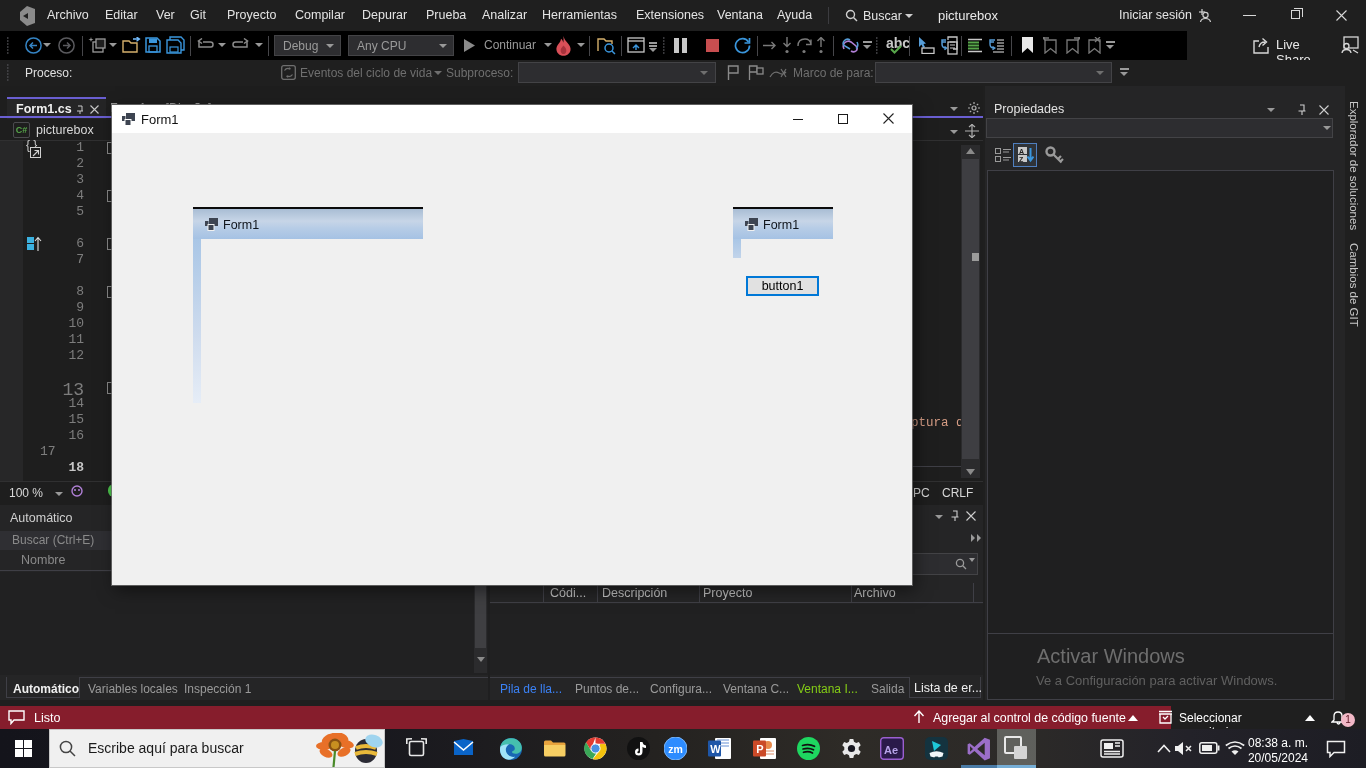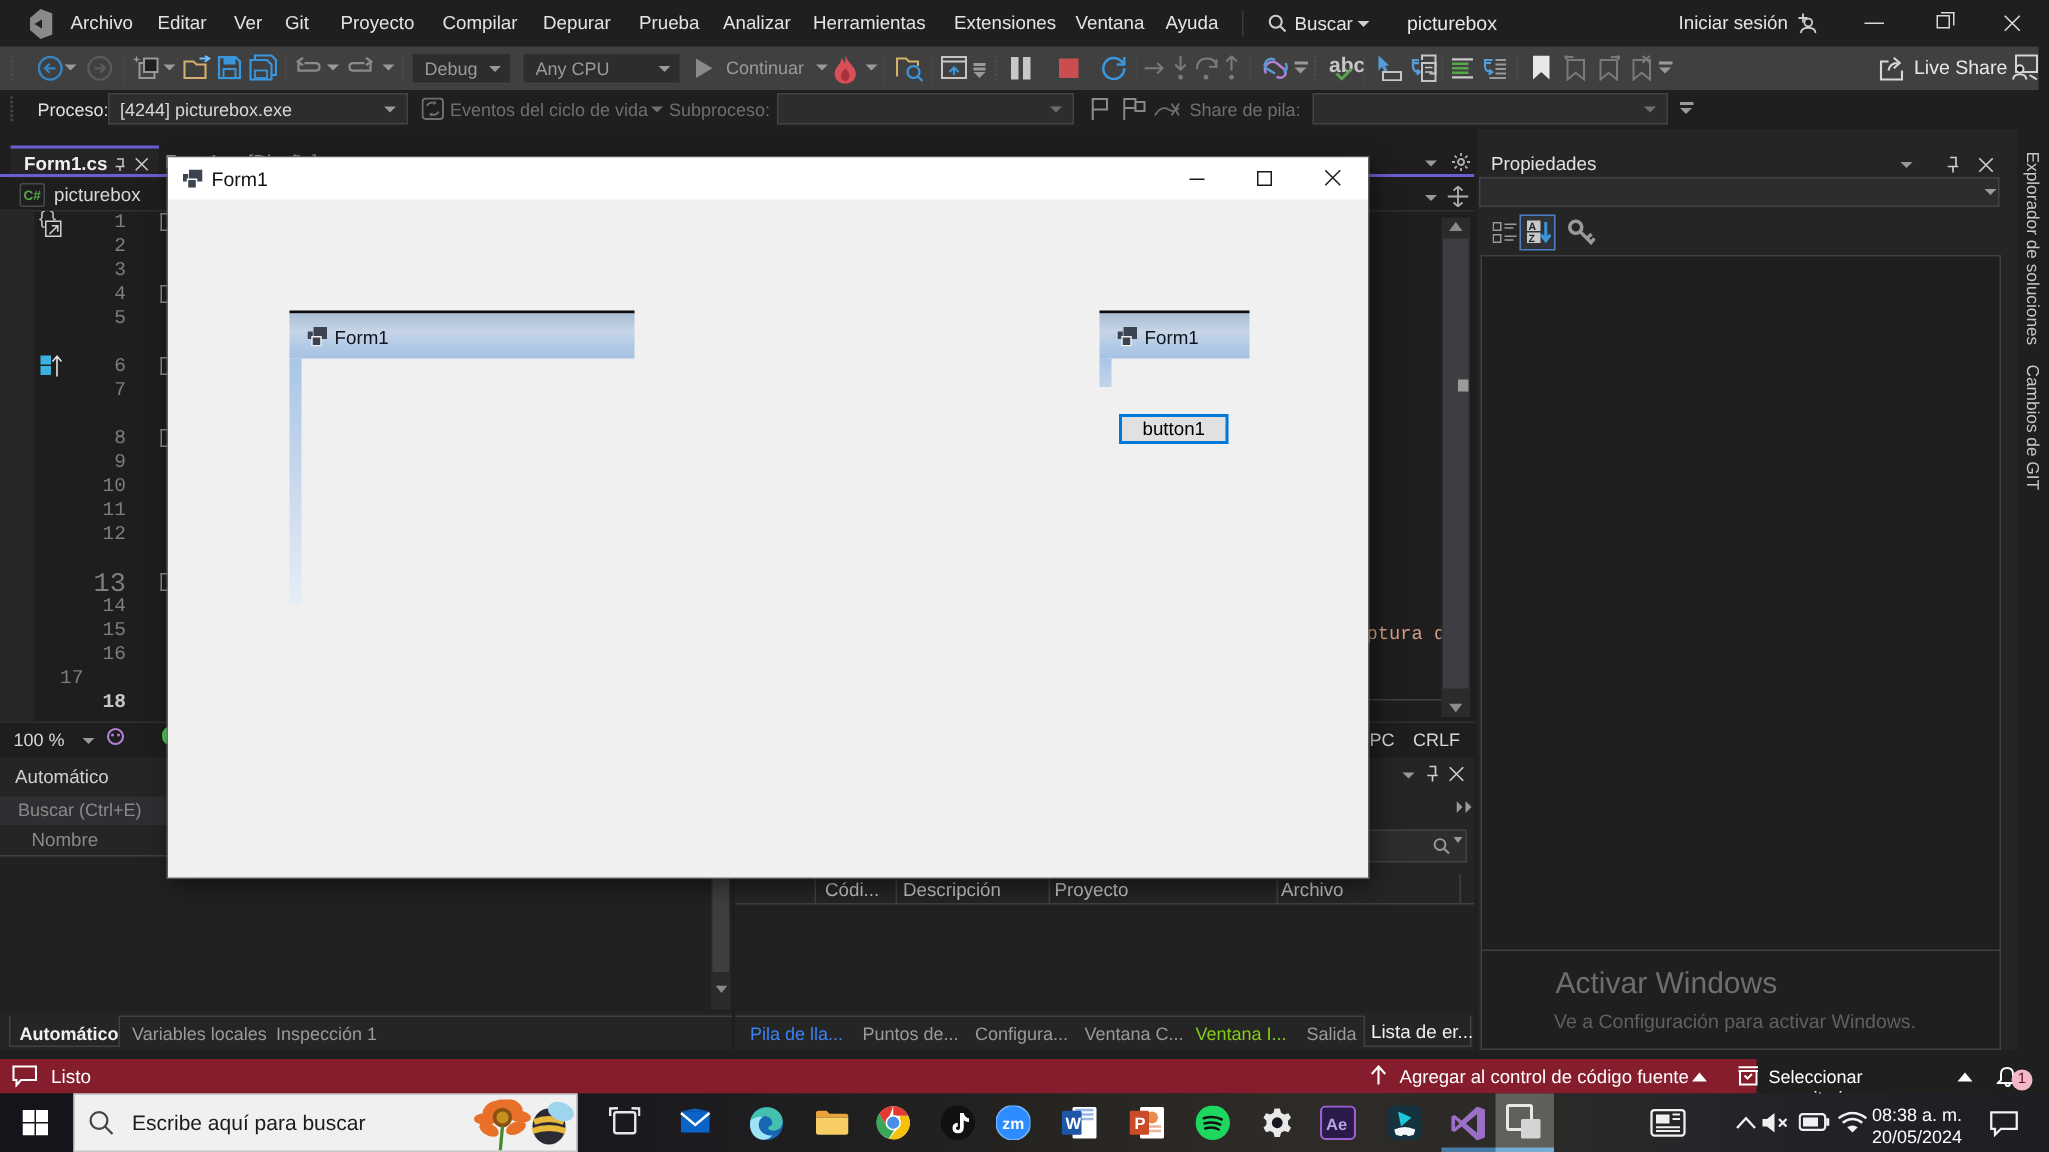--- a/index.html
+++ b/index.html
@@ -50,21 +50,21 @@
     <path d="M6.5 14 Q7 10.5 11.5 10.5 Q16 10.5 16.5 14" fill="none" stroke="#cfcfcf" stroke-width="1.2"></path>
   </svg>
   <div class="a" style="left:1243px;top:15px;width:13px;height:1px;background:#d8d8d8"></div>
   <div class="a" style="left:1291px;top:10px;width:9px;height:9px;border:1px solid #d8d8d8"></div>
   <div class="a" style="left:1294px;top:8px;width:9px;height:9px;border-top:1px solid #d8d8d8;border-right:1px solid #d8d8d8"></div>
   <svg class="a" style="left:1336px;top:10px" width="11" height="11" viewBox="0 0 11 11">
       <path d="M0.5 0.5 L10.5 10.5 M10.5 0.5 L0.5 10.5" stroke="#d8d8d8" stroke-width="1.1"></path>
     </svg>
 </div>
 
-<div class="a" id="row2" style="left:0;top:31px;width:1359px;height:29px;background:#404040">
+<div class="a" id="row2" style="left:0;top:31px;width:1187px;height:29px;background:#000000">
   <svg class="a" style="left:6px;top:6px" width="4" height="18" viewBox="0 0 4 18">
       <path d="M1 1h2M1 4h2M1 7h2M1 10h2M1 13h2M1 16h2" stroke="#4c4c50" stroke-width="1.6" stroke-dasharray="1.5 1.5"></path>
     </svg>
   <svg class="a" style="left:25px;top:6px" width="17" height="17" viewBox="0 0 17 17">
       <circle cx="8.5" cy="8.5" r="7.6" fill="none" stroke="#3584c4" stroke-width="1.5"></circle>
       <path d="M12 8.5 L5.5 8.5 M8 5.5 L5 8.5 L8 11.5" stroke="#3584c4" stroke-width="1.5" fill="none"></path>
     </svg>
   <div class="a caret" style="left:43px;top:12px"></div>
   <svg class="a" style="left:58px;top:6px" width="17" height="17" viewBox="0 0 17 17">
       <circle cx="8.5" cy="8.5" r="7.6" fill="none" stroke="#5a5a5e" stroke-width="1.5"></circle>
@@ -228,24 +228,20 @@
       <path d="M2 17 Q2.5 13.5 6.5 13.5 Q10.5 13.5 11 17" fill="none" stroke="#d8d8d8" stroke-width="1.3"></path>
       <path d="M13 14 L18 17" stroke="#d8d8d8" stroke-width="1.3"></path>
     </svg>
 </div>
 
 <div class="a" id="row3" style="left:0;top:60px;width:1366px;height:26px;background:#1f1f1f">
   <svg class="a" style="left:6px;top:4px" width="4" height="18" viewBox="0 0 4 18">
       <path d="M1 1h2M1 4h2M1 7h2M1 10h2M1 13h2M1 16h2" stroke="#4c4c50" stroke-width="1.6" stroke-dasharray="1.5 1.5"></path>
     </svg>
   <div class="a" style="left:25px;top:6px;font-size:12px;color:#e0e0e0">Proceso:</div>
-  <div class="a combo" style="left:72px;top:2px;width:200px;height:21px">
-      <span style="position:absolute;left:7px;top:3px;font-size:12px;color:#d8d8d8">[4244] picturebox.exe</span>
-      <span class="caret" style="position:absolute;right:7px;top:8px"></span>
-    </div>
   <svg class="a" style="left:281px;top:5px" width="15" height="15" viewBox="0 0 15 15">
       <rect x="0.7" y="0.7" width="13.6" height="13.6" rx="2" fill="none" stroke="#6f6f6f" stroke-width="1.3"></rect>
       <path d="M3.5 5.5 Q5 3 8 3.5 M11.5 9.5 Q10 12 7 11.5" stroke="#6f6f6f" stroke-width="1.2" fill="none"></path>
       <path d="M8.5 2 L10 4 L7.5 5 Z M6.5 13 L5 11 L7.5 10 Z" fill="#6f6f6f"></path>
     </svg>
   <div class="a" style="left:300px;top:6px;font-size:12px;color:#6f6f6f">Eventos del ciclo de vida</div>
   <div class="a caret" style="left:434px;top:11px;border-top-color:#6f6f6f"></div>
   <div class="a" style="left:446px;top:6px;font-size:12px;color:#6f6f6f">Subproceso:</div>
   <div class="a combo" style="left:518px;top:2px;width:198px;height:21px">
       <span class="caret" style="position:absolute;right:7px;top:8px;border-top-color:#6f6f6f"></span>
@@ -253,21 +249,21 @@
   <svg class="a" style="left:727px;top:5px" width="13" height="15" viewBox="0 0 13 15">
       <path d="M1.5 15 L1.5 1 L11 1 L11 8 L1.5 8" fill="none" stroke="#8a8a8a" stroke-width="1.4"></path>
     </svg>
   <svg class="a" style="left:748px;top:5px" width="16" height="15" viewBox="0 0 16 15">
       <path d="M1.5 15 L1.5 1 L9 1 L9 7 L1.5 7" fill="none" stroke="#8a8a8a" stroke-width="1.3"></path>
       <rect x="9" y="3" width="6" height="6" fill="#1f1f1f" stroke="#8a8a8a" stroke-width="1.3"></rect>
     </svg>
   <svg class="a" style="left:769px;top:8px" width="18" height="11" viewBox="0 0 18 11">
       <path d="M1 9 Q5 2 10 5 Q14 7.5 17 4 M12 1 L17 9 M17 1 L12 9" stroke="#6f6f6f" stroke-width="1.2" fill="none"></path>
     </svg>
-  <div class="a" style="left:793px;top:6px;font-size:12px;color:#6f6f6f">Share de pila:</div>
+  <div class="a" style="left:793px;top:6px;font-size:12px;color:#6f6f6f">Marco de para:</div>
   <div class="a combo" style="left:875px;top:2px;width:237px;height:21px">
       <span class="caret" style="position:absolute;right:7px;top:8px;border-top-color:#6f6f6f"></span>
     </div>
   <div class="a" style="left:1120px;top:8px;width:9px;height:1.5px;background:#9a9a9a"></div>
   <div class="a caret" style="left:1120px;top:12px;border-left-width:4.5px;border-right-width:4.5px"></div>
 </div>
 
 <div class="a" style="left:0;top:86px;width:983px;height:614px;background:#1e1e1e">
 
   <div class="a" style="left:7px;top:11px;width:99px;height:22px;background:#252526;border-top:2px solid #6a5fd2"></div>

